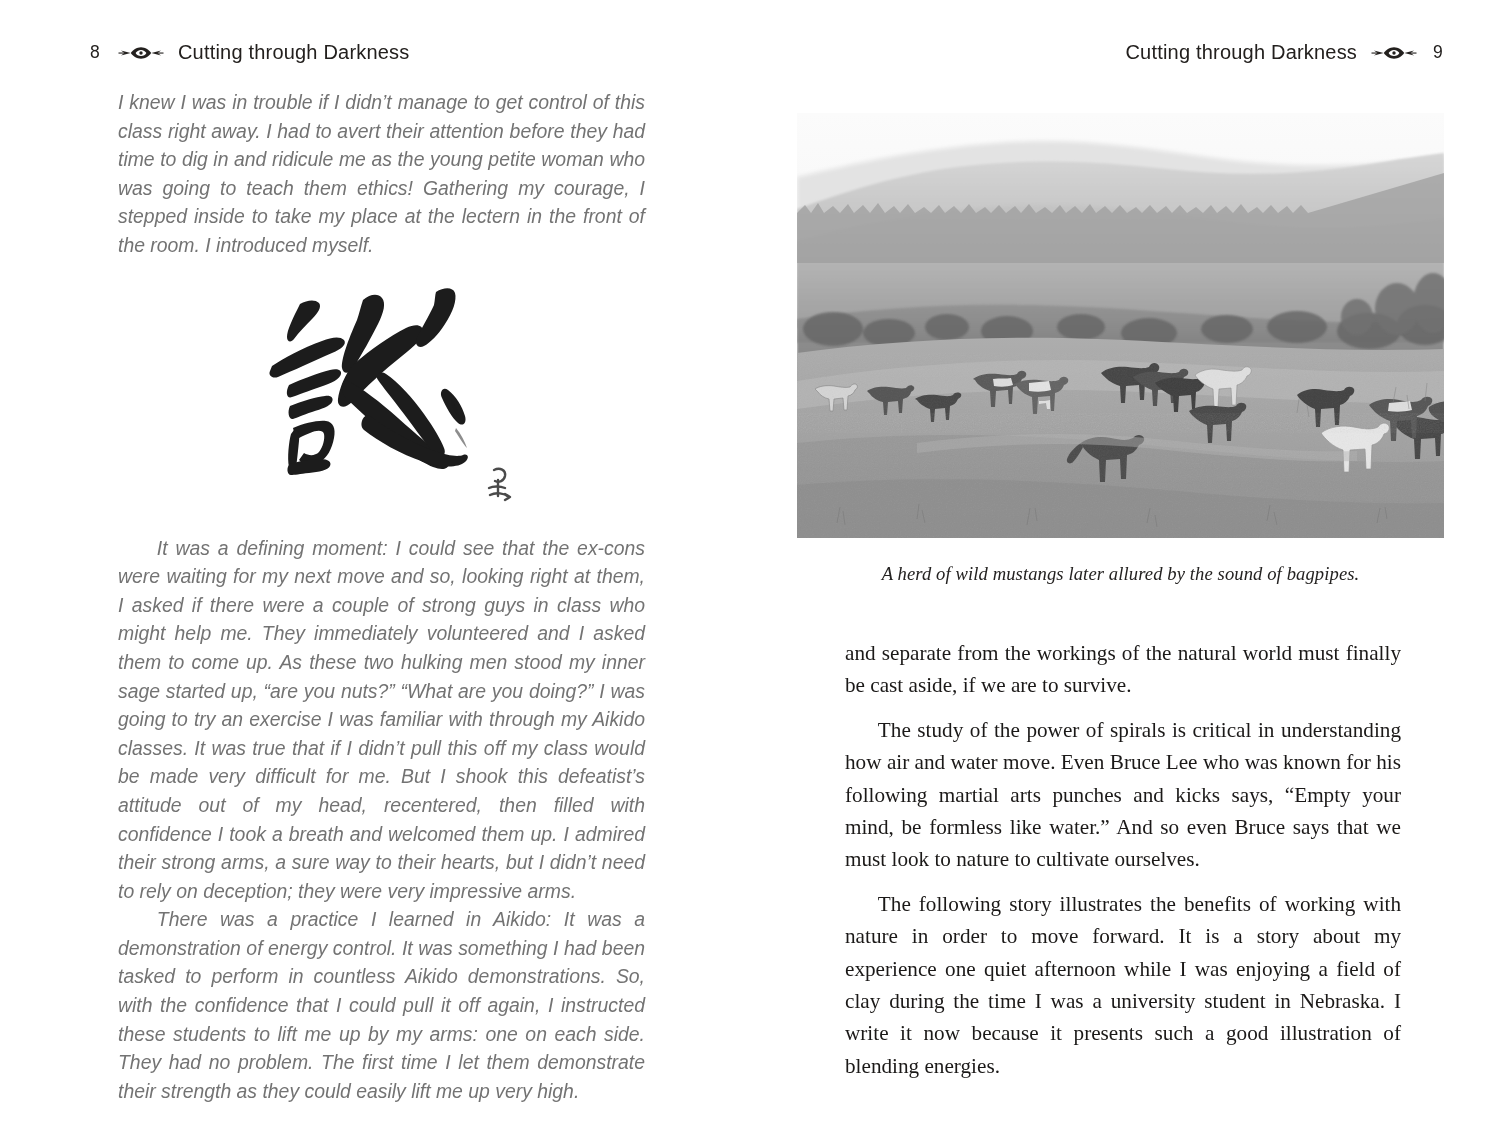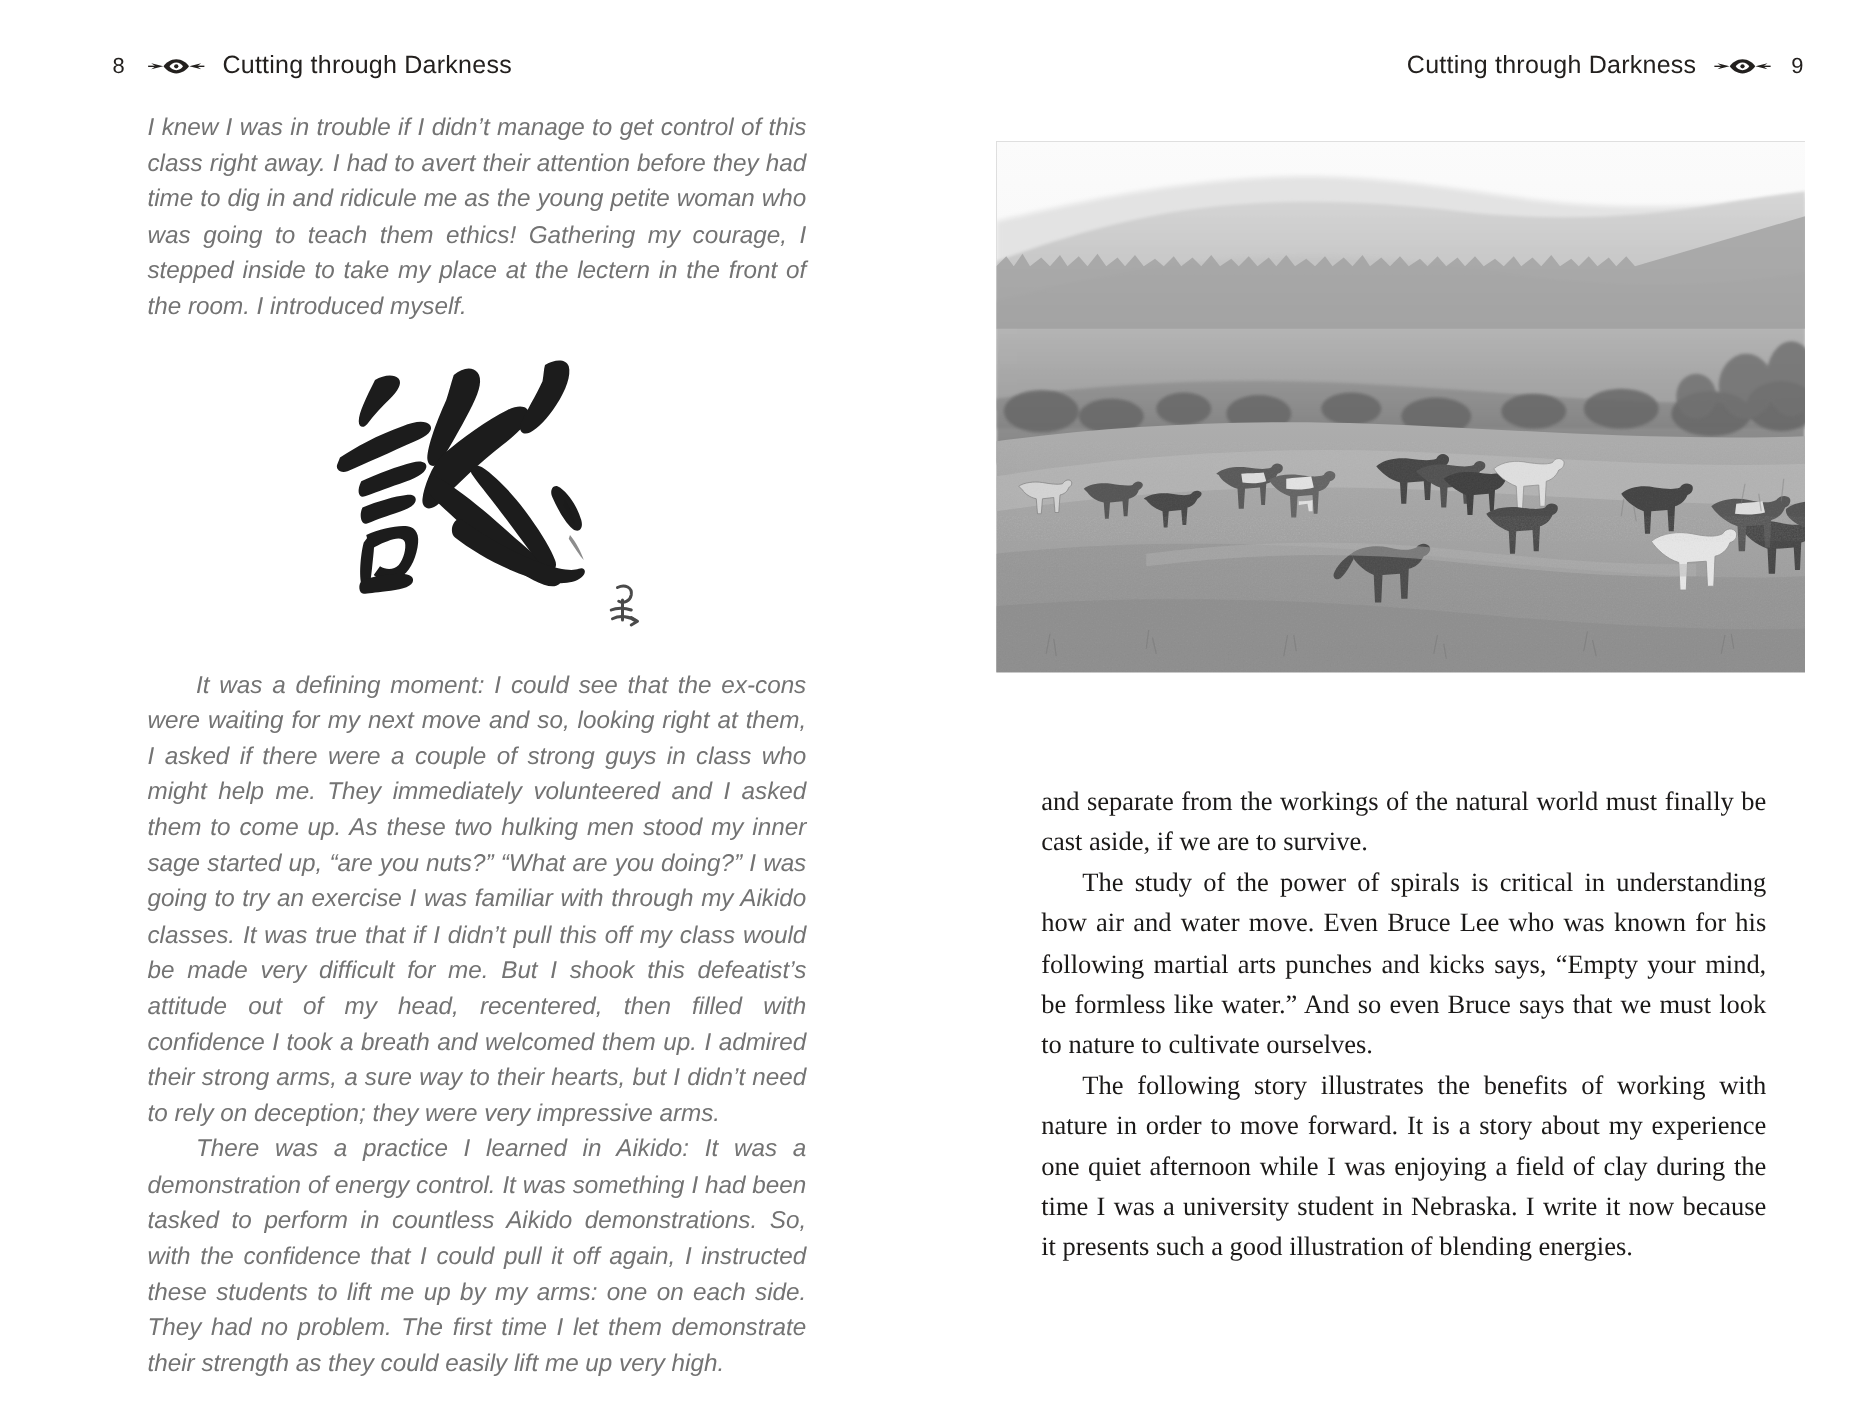--- a/index.html
+++ b/index.html
@@ -128,21 +128,21 @@
   }
 
   
   .txt-roman {
     position: absolute;
     left: 833px;
     top: 625px;
     width: 580px;
   }
   .txt-roman p {
-    margin: 0;
+    margin: 12px;
     font-family: "Liberation Serif", serif;
     font-size: 21.2px;
     line-height: 32.4px;
     text-align: justify;
     text-justify: inter-word;
     color: #1b1918;
   }
   .txt-roman p.indent { text-indent: 1.55em; }
 </style>
 </head>
@@ -385,20 +385,21 @@
         <g stroke="#6f6f6f" stroke-width="1" opacity="0.5" fill="none">
           <path d="M40 410 l3 -16 M48 412 l-2 -14 M120 406 l2 -15 M128 410 l-3 -13 M230 412 l3 -17 M240 408 l-2 -13 M350 410 l3 -15 M360 414 l-2 -12 M470 408 l3 -16 M480 412 l-3 -13 M580 410 l3 -15 M590 406 l-2 -12"></path>
         </g>
         <g stroke="#777777" stroke-width="1" opacity="0.45" fill="none">
           <path d="M500 300 l2 -14 M512 304 l-2 -12 M596 290 l3 -16 M612 296 l-2 -14 M628 288 l2 -18"></path>
         </g>
 
         <rect x="0" y="0" width="647" height="425" fill="#ffffff" opacity="0.05"></rect>
       </svg>
     </div>
+    <div class="photo-caption">A herd of wild mustangs later allured by the sound of bagpipes.</div>
   </div>
 
   <div class="txt-roman">
     <p>and separate from the workings of the natural world must finally be cast aside, if we are to survive.</p>
     <p class="indent">The study of the power of spirals is critical in understanding how air and water move. Even Bruce Lee who was known for his following martial arts punches and kicks says, “Empty your mind, be formless like water.” And so even Bruce says that we must look to nature to cultivate ourselves.</p>
     <p class="indent">The following story illustrates the benefits of working with nature in order to move forward. It is a story about my experience one quiet afternoon while I was enjoying a field of clay during the time I was a university student in Nebraska. I write it now because it presents such a good illustration of blending energies.</p>
   </div>
 
 </div>
 

